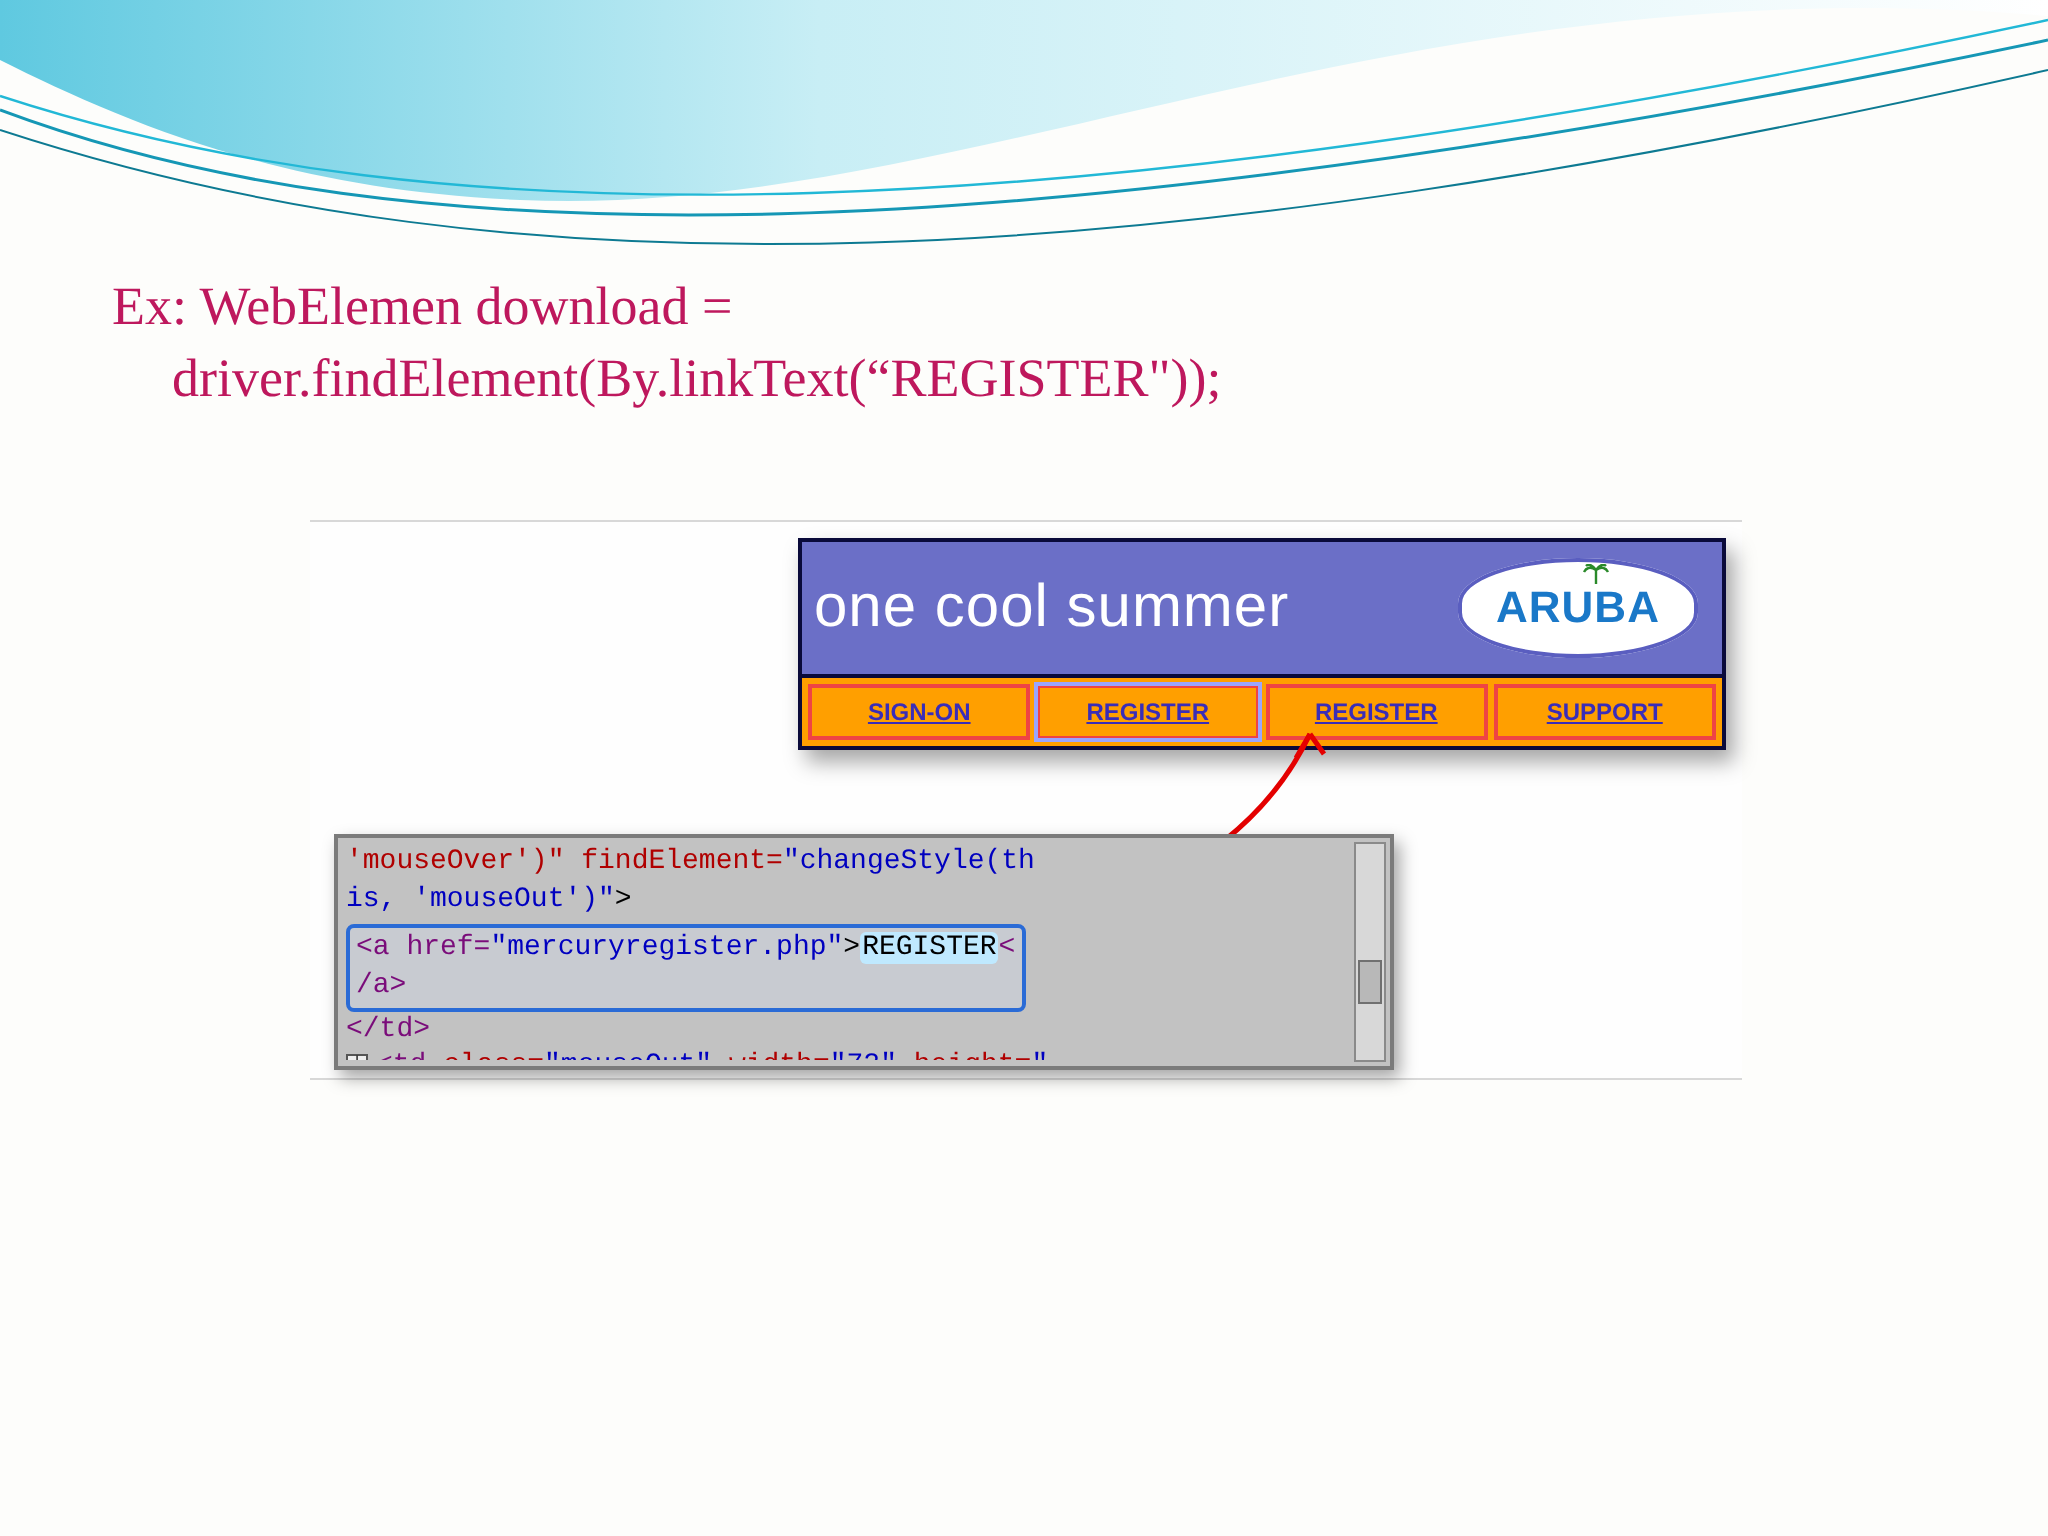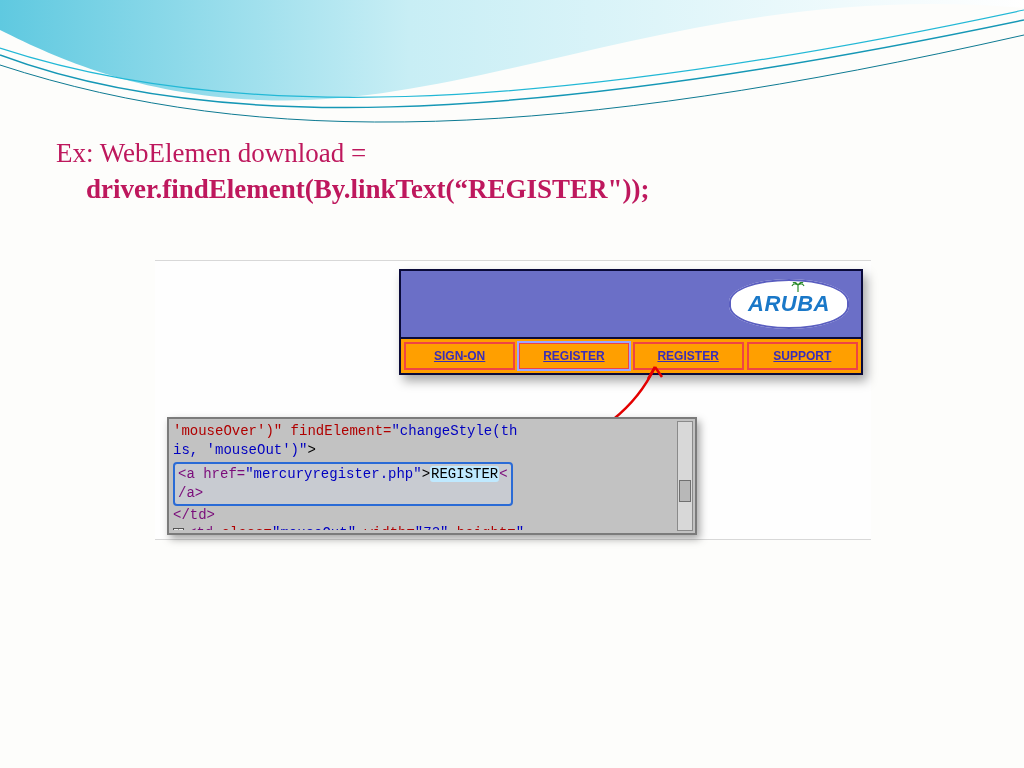--- a/index.html
+++ b/index.html
@@ -22,21 +22,21 @@
     position: absolute;
     top: 135px;
     left: 56px;
     right: 60px;
   }
   .code-text {
     font-size: 27px;
     color: #be185d;
     line-height: 1.35;
   }
-  .code-line2 { padding-left: 30px; font-weight: bold; }
+  .code-line2 { padding-left: 30px; }
 
   .figure {
     position: absolute;
     top: 260px;
     left: 155px;
     width: 716px;
     height: 280px;
     background: #fefefe;
     border-top: 1px solid #d8d8d8;
     border-bottom: 1px solid #d8d8d8;
@@ -78,21 +78,20 @@
     margin-left: auto;
     position: relative;
     box-shadow: 0 0 0 2px #5a5ec0 inset;
   }
   .aruba-text {
     font-family: Arial, sans-serif;
     font-weight: 900;
     font-size: 22px;
     color: #1a78c8;
     letter-spacing: 0.5px;
-    font-style: italic;
   }
   .aruba-palm {
     position: absolute;
     top: 3px; left: 62px;
     width: 14px; height: 10px;
   }
   .navbar {
     background: #ff9f00;
     border: 2px solid #0a0a3a;
     border-top: none;
@@ -209,20 +208,21 @@
 
 <div class="content">
   <div class="code-text">Ex: WebElemen  download =</div>
   <div class="code-text code-line2">driver.findElement(By.linkText(“REGISTER"));</div>
 </div>
 
 <div class="figure">
 
   <div class="site-panel">
     <div class="banner">
+      <span class="banner-text">one cool summer</span>
       <div class="aruba-badge">
         <svg class="aruba-palm" viewBox="0 0 14 10">
           <path d="M7 10 L7 3 M7 3 C4 1 2 2 1 4 M7 3 C10 1 12 2 13 4 M7 3 C5 0 3 0 2 1 M7 3 C9 0 11 0 12 1" stroke="#2a8a2a" stroke-width="1.2" fill="none"></path>
         </svg>
         <span class="aruba-text">ARUBA</span>
       </div>
     </div>
     <div class="navbar">
       <div class="nav-btn">SIGN-ON</div>
       <div class="nav-btn highlight">REGISTER</div>

